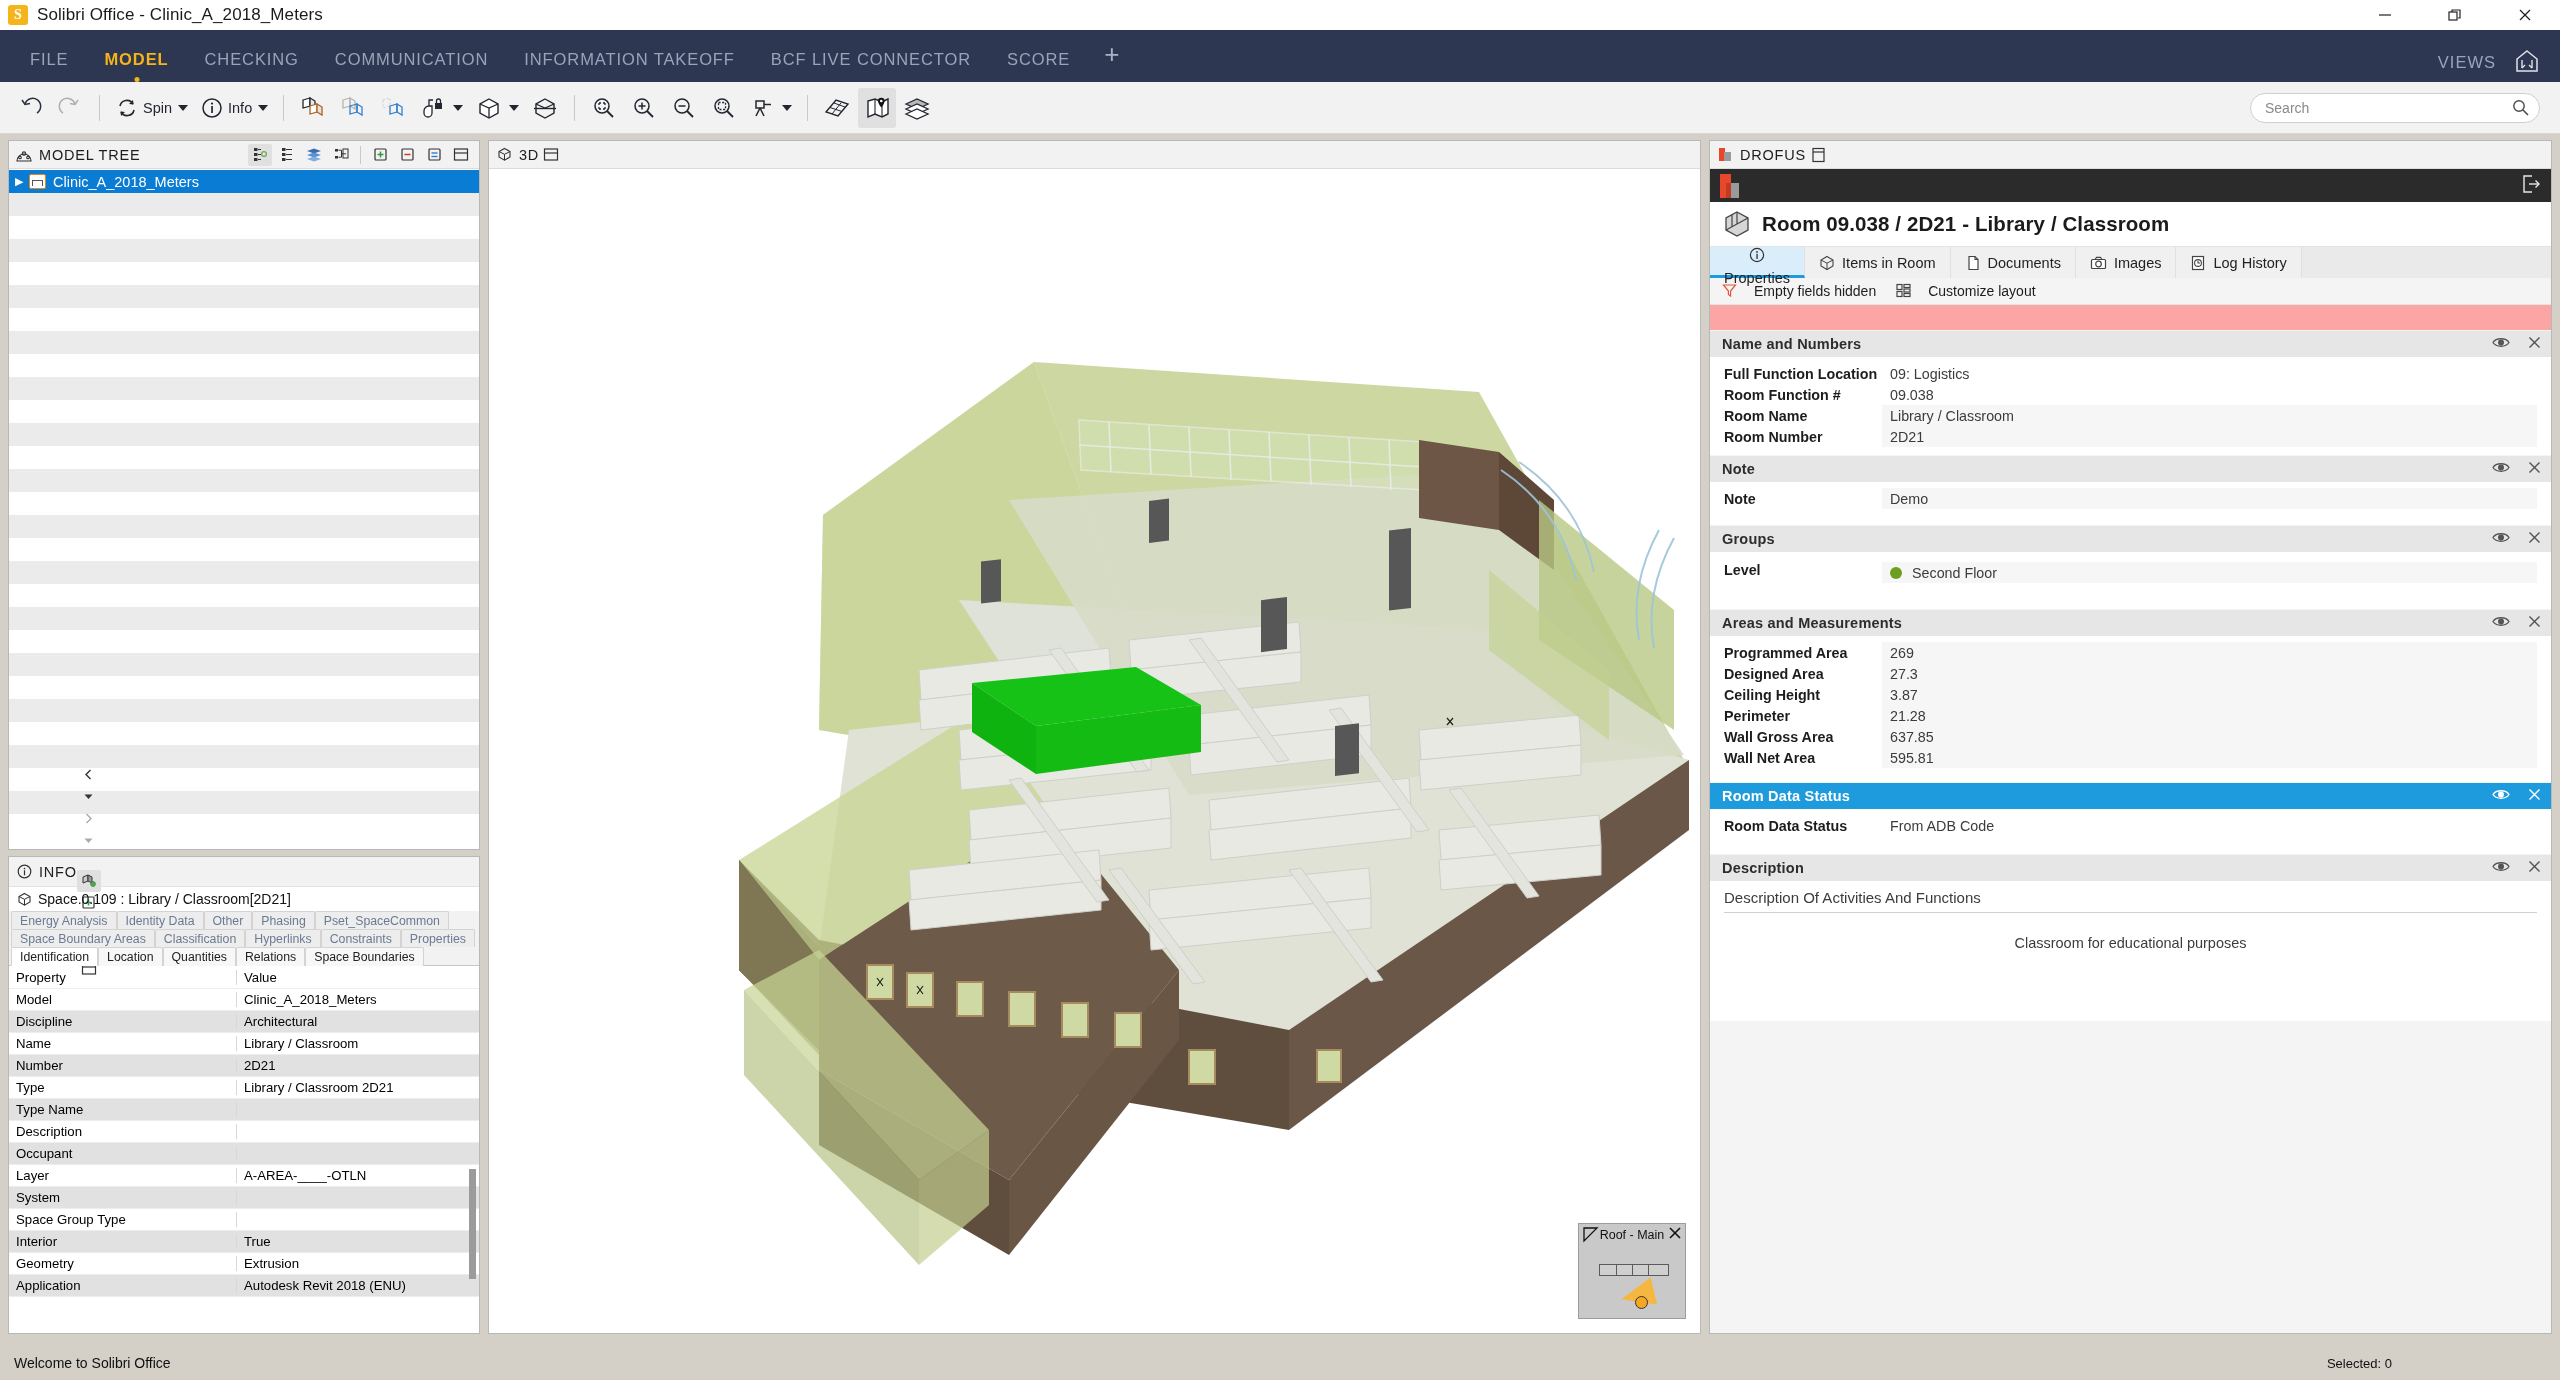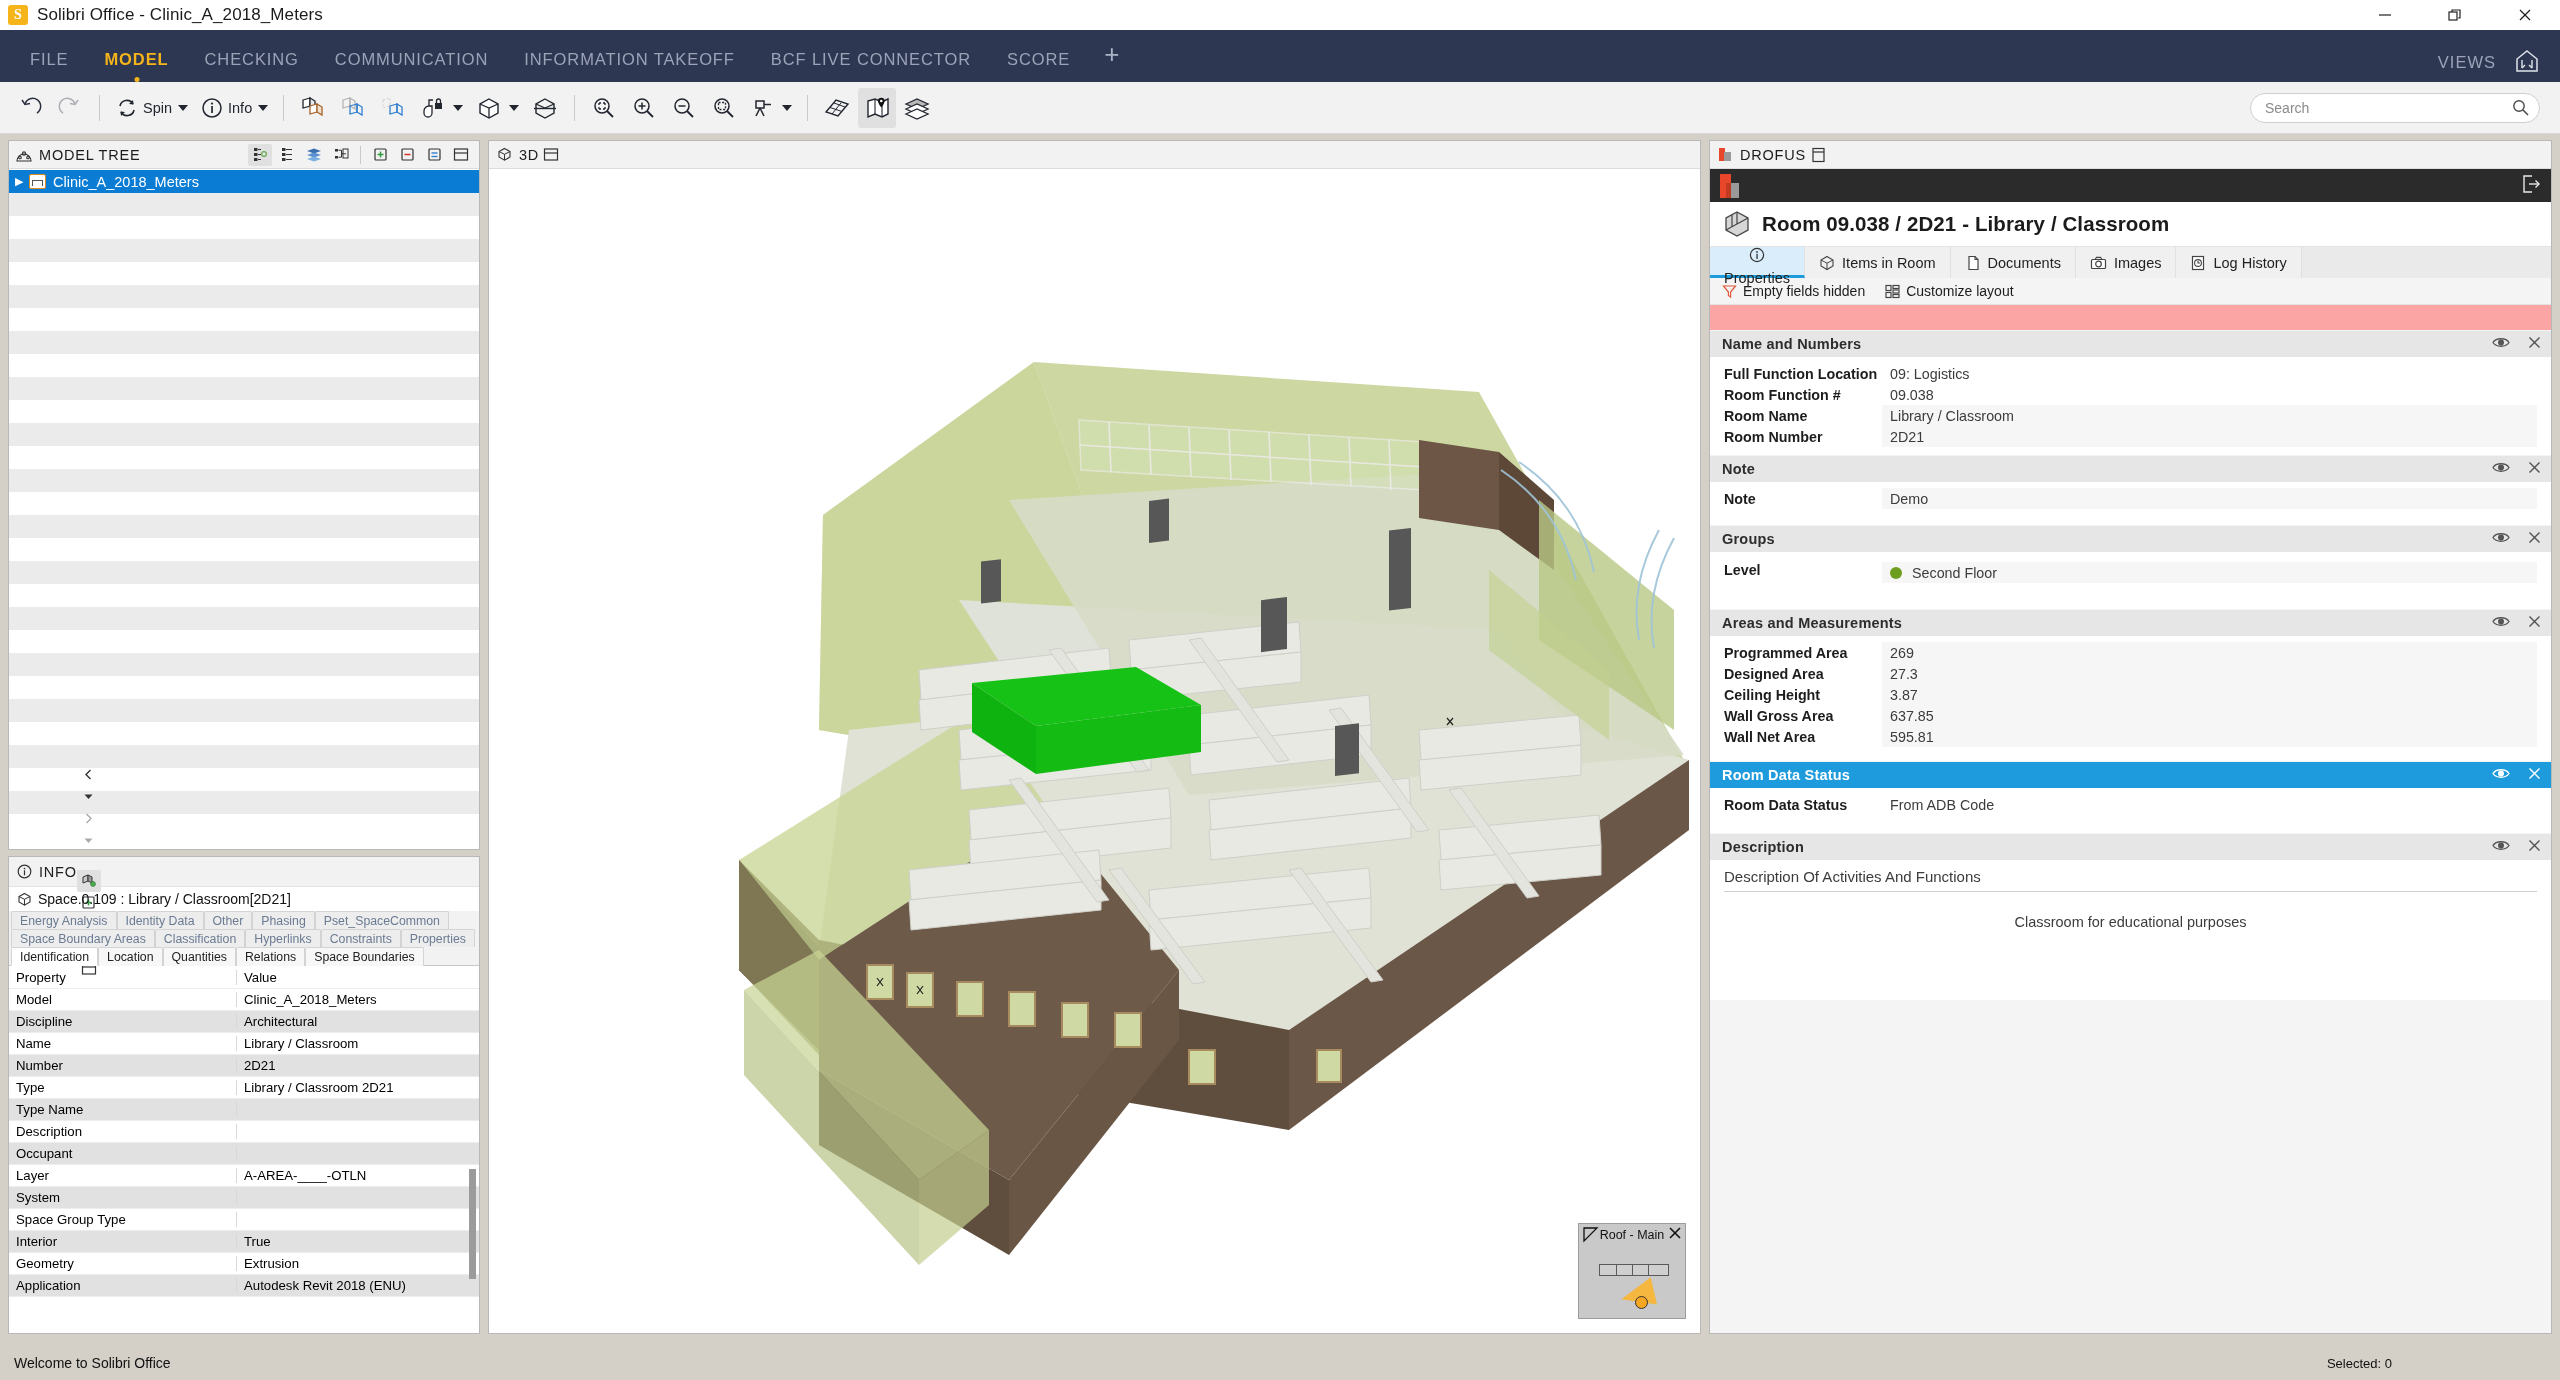--- a/index.html
+++ b/index.html
@@ -172,21 +172,21 @@
   #drofus-exit { margin-left:auto; color:#e9e9e9; }
   #room-title-bar { height:45px; background:#fff; display:flex; align-items:center; padding-left:12px; border-bottom:1px solid #e3e3e3;}
   #room-title { font-size:20.5px; font-weight:bold; color:#1b1b1b; margin-left:10px; letter-spacing:.1px;}
   #drofus-tabs { height:31px; background:#eaeaea; display:flex; align-items:stretch; }
   .dtab {
     display:flex; align-items:center; gap:7px; padding:0 14px; font-size:14.5px; color:#222;
     background:#f0f0f0; border-right:1px solid #e0e0e0;
   }
   .dtab.active { background:#d9edfb; border-bottom:3px solid #1e9bdc;flex-direction:column; }
   #drofus-actions { height:27px; background:#f4f4f4; display:flex; align-items:center; gap:20px; padding-left:12px; border-bottom:1px solid #e2e2e2;}
-  .daction { display:flex; align-items:center; gap:6px; font-size:14px; color:#1d1d1d; }
+  .daction { display:flex; gap:17px; font-size:14px; color:#1d1d1d; }
 
   #drofus-scroll { position:absolute; left:0; top:189px; right:0; bottom:0; overflow:hidden; background:#f4f4f4; }
   .sec { margin:0 0 0 0; }
   .sec-head {
     height:27px; background:#e6e6e6; display:flex; align-items:center;
     padding:0 10px 0 12px; border-top:1px solid #f4f4f4;
   }
   .sec-head.hl { background:#1e9bdc; }
   .sec-head .sh-title { font-size:14.5px; font-weight:bold; color:#2d2d2d; letter-spacing:.2px;}
   .sec-head.hl .sh-title { color:#fff; }
@@ -1136,20 +1136,24 @@
             </div>
           <div class="frow">
               <div class="fkey">Designed Area</div>
               <div class="fval boxed">27.3</div>
             </div>
           <div class="frow">
               <div class="fkey">Ceiling Height</div>
               <div class="fval boxed">3.87</div>
             </div>
           <div class="frow">
+              <div class="fkey">Perimeter</div>
+              <div class="fval boxed">21.28</div>
+            </div>
+          <div class="frow">
               <div class="fkey">Wall Gross Area</div>
               <div class="fval boxed">637.85</div>
             </div>
           <div class="frow">
               <div class="fkey">Wall Net Area</div>
               <div class="fval boxed">595.81</div>
             </div>
         </div>
       </div>
 

